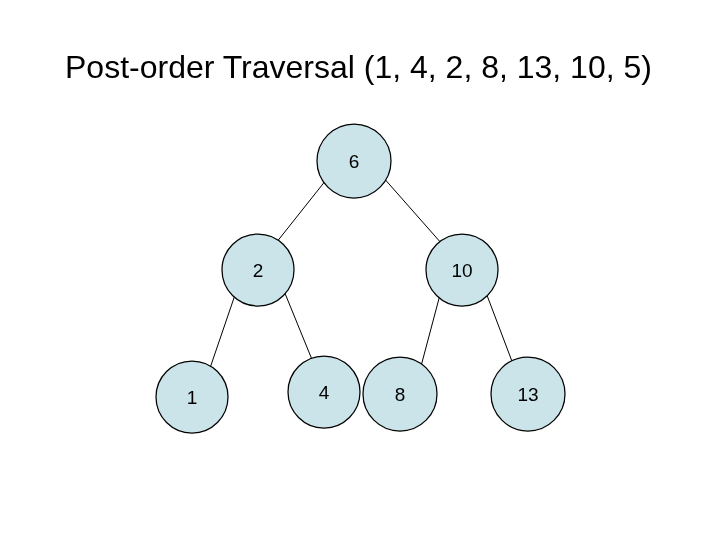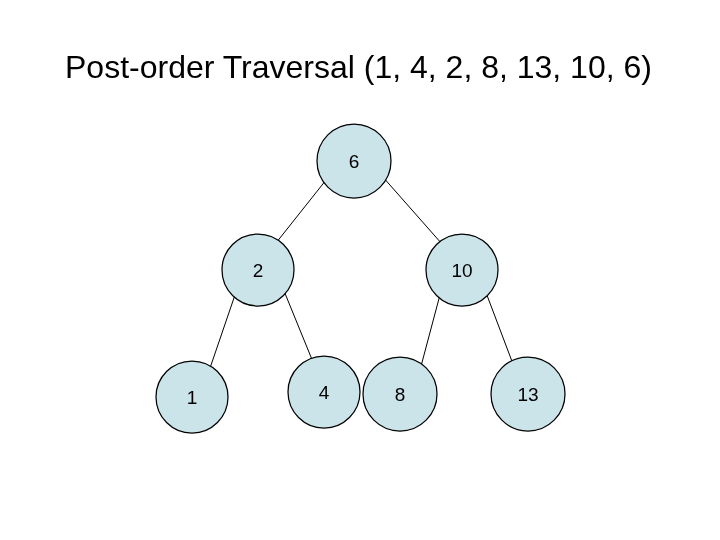--- a/index.html
+++ b/index.html
@@ -44,21 +44,21 @@
   .node-label {
     font-family: "Liberation Sans", sans-serif;
     font-size: 19px;
     fill: var(--color-node-text, #000000);
     text-anchor: middle;
   }
 </style>
 </head>
 <body>
 
-<h1 class="slide-title">Post-order Traversal (1, 4, 2, 8, 13, 10, 6)</h1>
+<h1 class="slide-title">Post-order Traversal (1, 4, 2, 8, 13, 10, 5)</h1>
 
 <svg class="tree-svg" viewBox="0 0 720 540" xmlns="http://www.w3.org/2000/svg">
 
   <line class="edge" x1="330" y1="175" x2="272" y2="248"></line>
   <line class="edge" x1="382" y1="176" x2="442" y2="244"></line>
   <line class="edge" x1="236" y1="292" x2="209" y2="371"></line>
   <line class="edge" x1="282" y1="286" x2="313" y2="362"></line>
   <line class="edge" x1="441" y1="291" x2="420" y2="370"></line>
   <line class="edge" x1="485" y1="290" x2="513" y2="364"></line>
 

